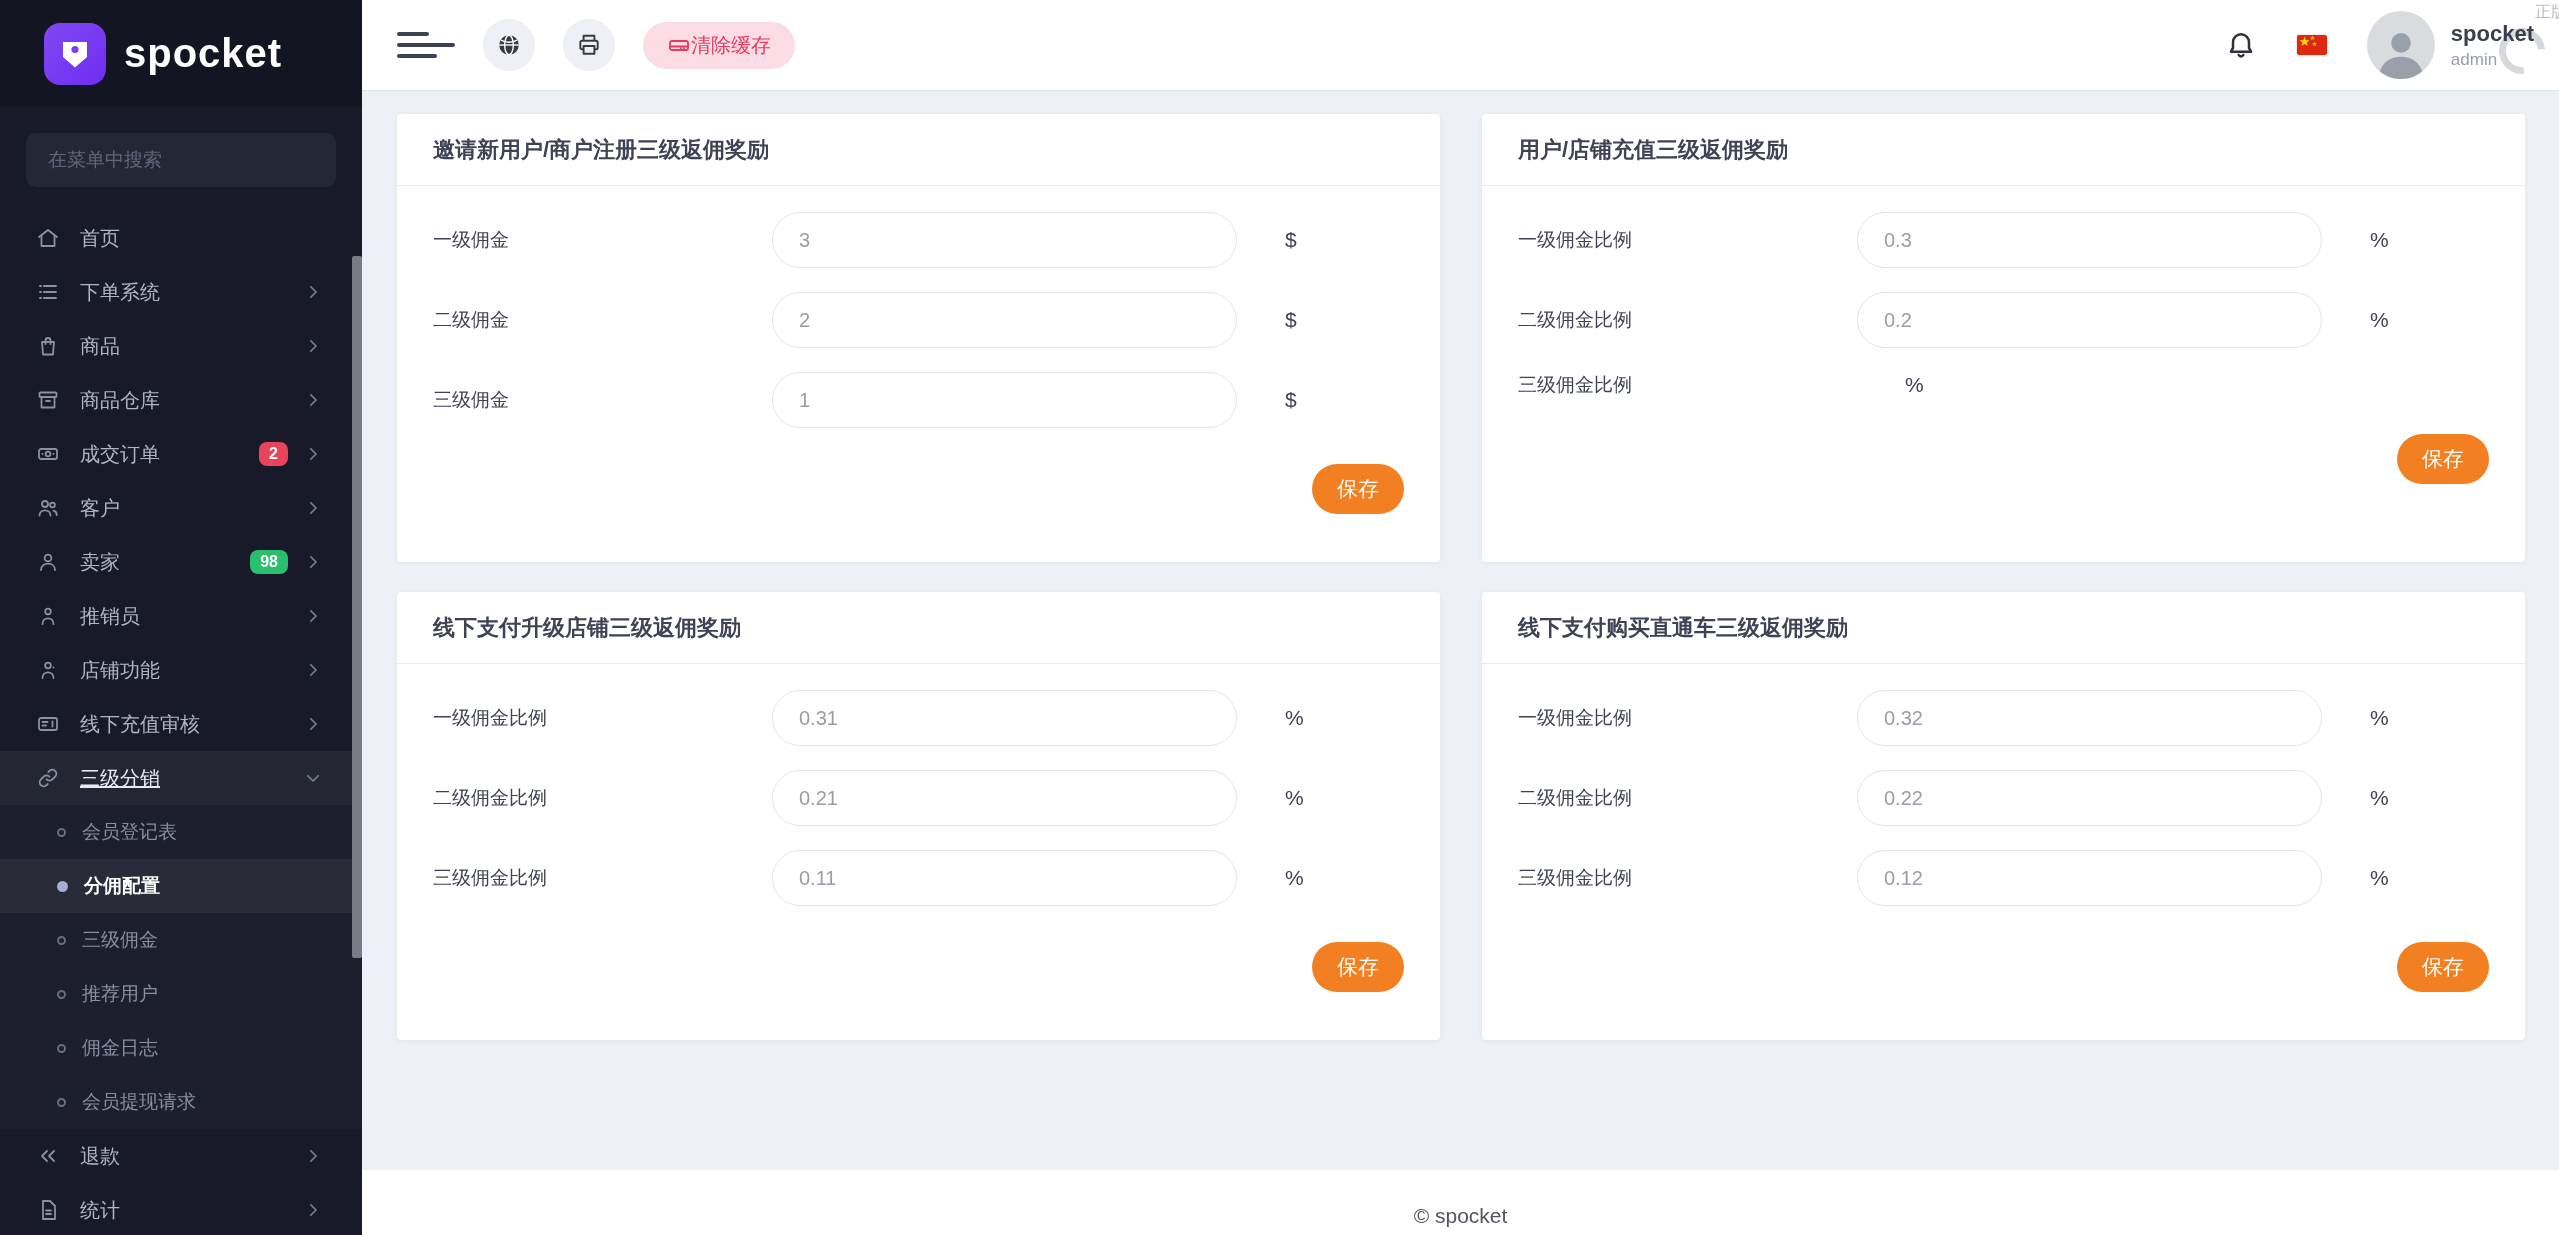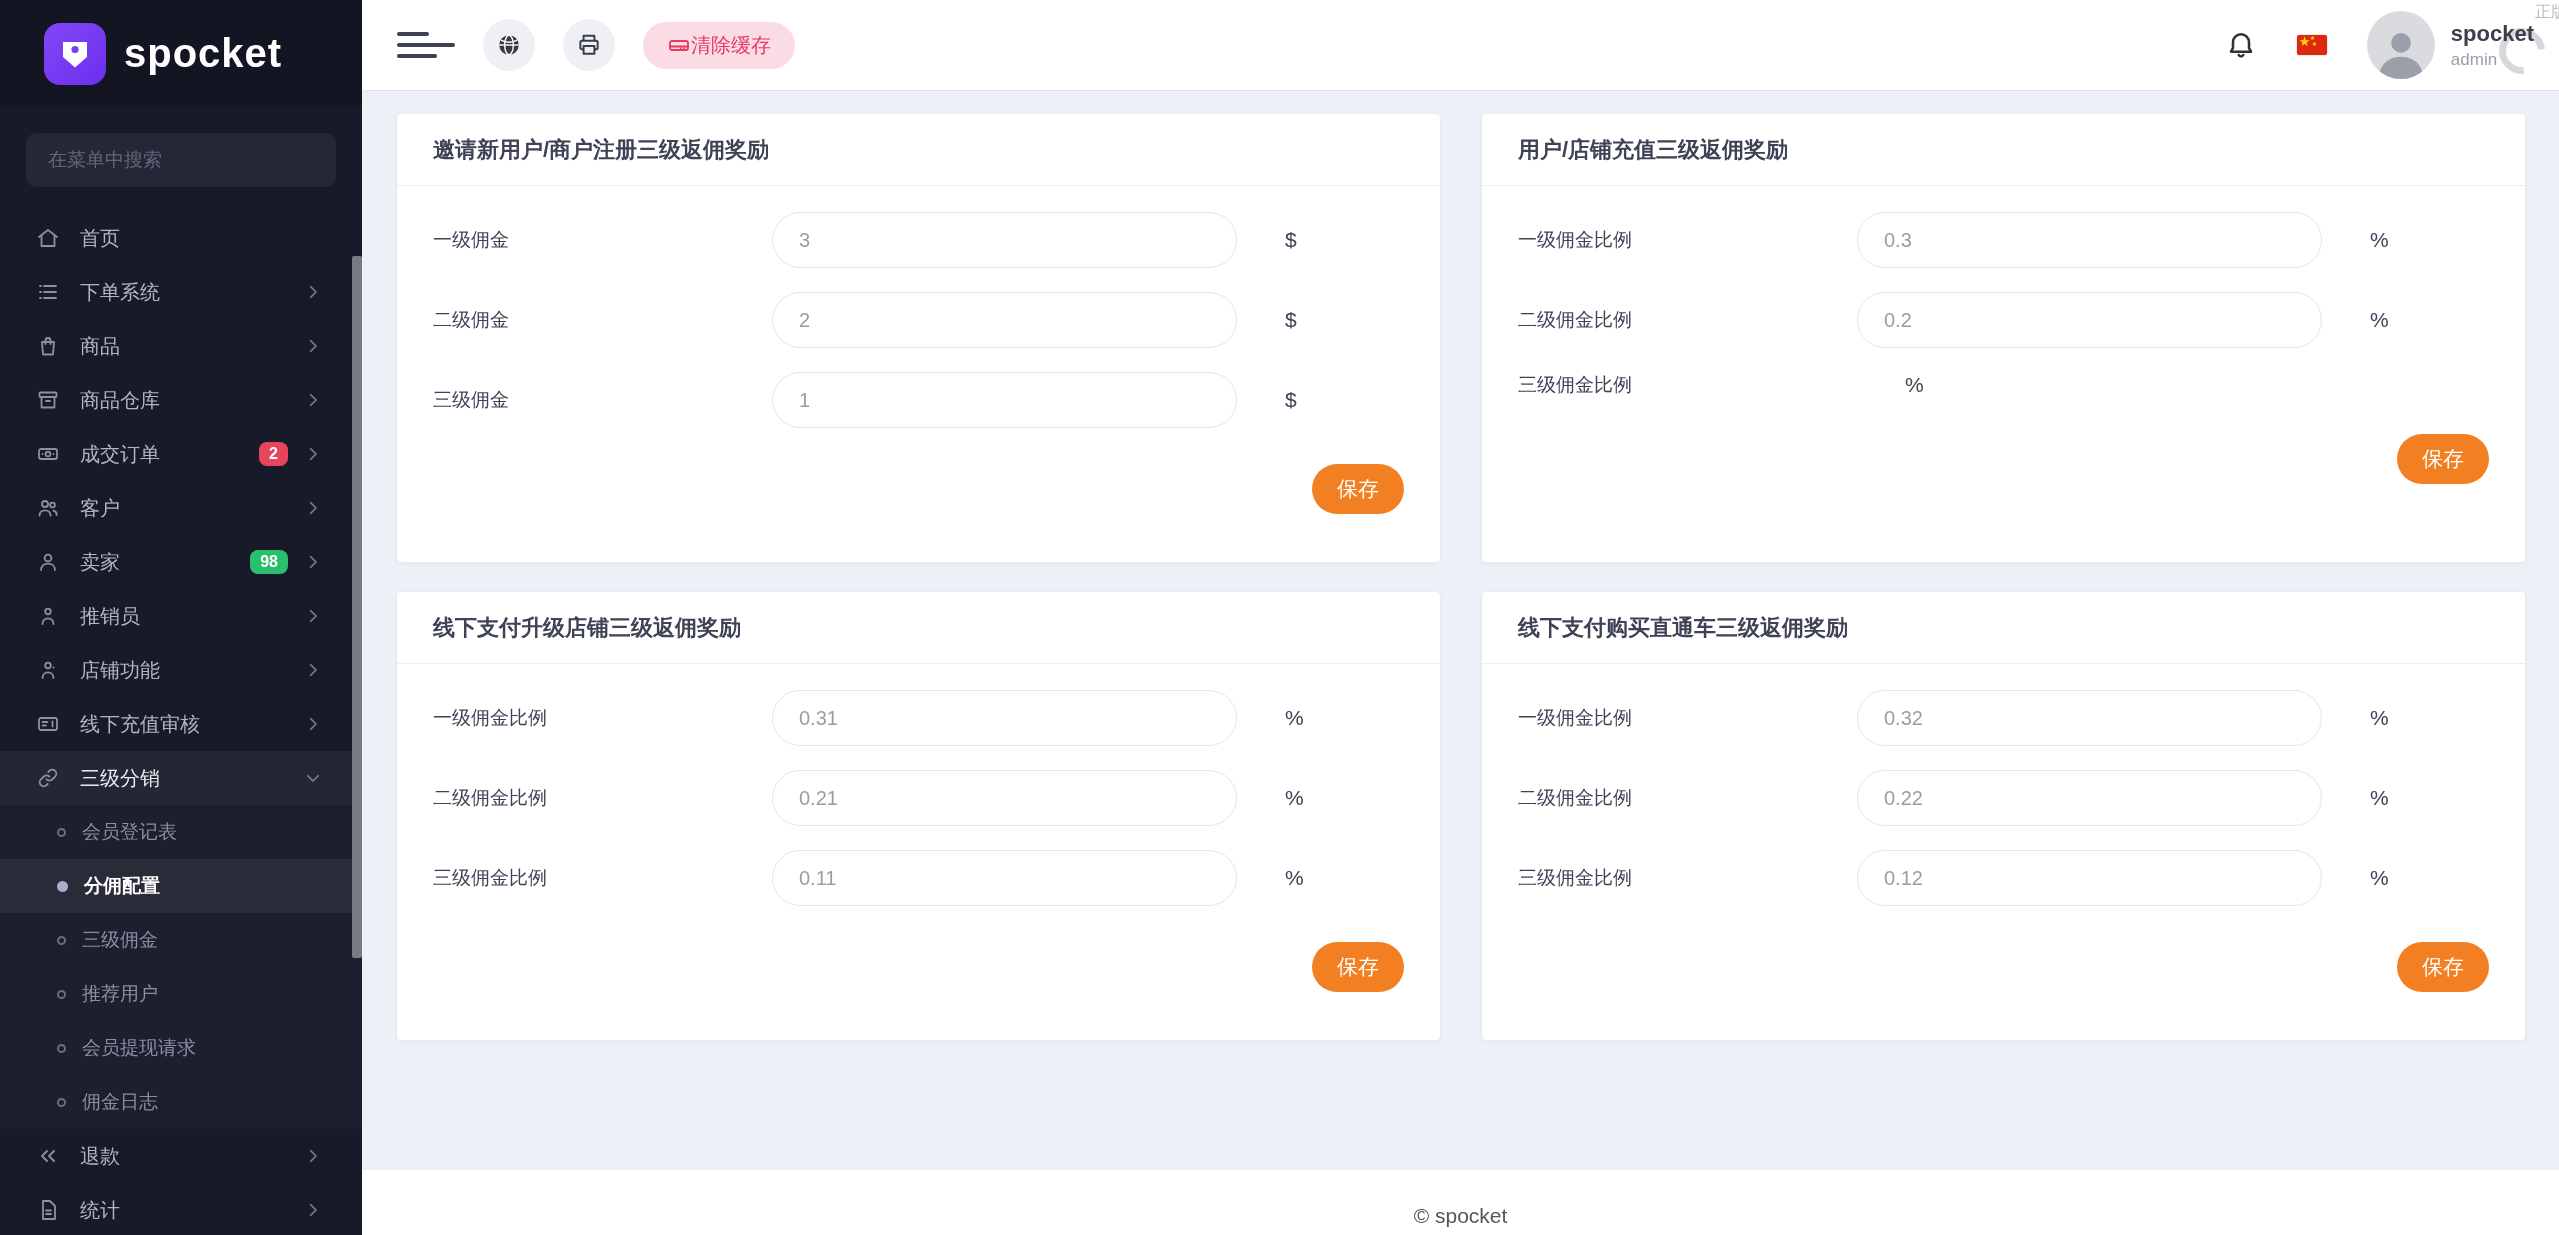--- a/index.html
+++ b/index.html
@@ -22,21 +22,21 @@
   .nav-item .nav-icon { width:24px; height:24px; margin-right:20px; color:#8d90a3; display:flex; align-items:center; justify-content:center; flex-shrink:0; }
   .nav-icon svg { width:24px; height:24px; }
   .nav-item .chev { margin-left:auto; color:#7d8095; display:flex; }
   .chev svg { width:18px; height:18px; }
   .badge { margin-left:auto; margin-right:16px; color:#fff; font-size:16px; font-weight:bold; padding:4px 10px; border-radius:8px; line-height:1; }
   .badge + .chev { margin-left:0; }
   .badge.red { background:#e8445c; }
   .badge.green { background:#2abf6c; }
 
   .nav-group { background:rgba(255,255,255,0.022); }
-  .nav-group .parent { background:rgba(255,255,255,0.03); color:#e8e9f1; }
+  .nav-group .parent { background:rgba(255,255,255,0.03); color:#e8e9f1;text-decoration:underline; }
   .sub-item { height:54px; display:flex; align-items:center; padding-left:57px; cursor:pointer; color:#8a8ea2; font-size:19px; }
   .sub-item .bullet { width:9px; height:9px; border-radius:50%; border:2px solid #696d84; margin-right:16px; flex-shrink:0; }
   .sub-item.active { background:rgba(255,255,255,0.055); color:#ffffff; font-weight:bold; }
   .sub-item.active .bullet { background:#a9adcf; border-color:#a9adcf; width:11px; height:11px; }
 
   .side-scrollbar { position:absolute; top:256px; right:0; width:10px; height:702px; background:#787b84; border-radius:2px; }
 
   
   .main { flex:1; display:flex; flex-direction:column; position:relative; min-width:0; }
   .topbar { height:90px; background:#ffffff; flex-shrink:0; display:flex; align-items:center; position:relative; box-shadow:0 1px 0 rgba(0,0,0,0.05); }
@@ -273,25 +273,25 @@
       <div class="sub-item">
         <span class="bullet"></span>
         <span>三级佣金</span>
       </div>
       <div class="sub-item">
         <span class="bullet"></span>
         <span>推荐用户</span>
       </div>
       <div class="sub-item">
         <span class="bullet"></span>
-        <span>会员提现请求</span>
+        <span>佣金日志</span>
       </div>
       <div class="sub-item">
         <span class="bullet"></span>
-        <span>佣金日志</span>
+        <span>会员提现请求</span>
       </div>
     </li>
 
     <li class="nav-item">
       <span class="nav-icon">
           <svg viewBox="0 0 24 24" fill="none" stroke="currentColor" stroke-width="1.8" stroke-linecap="round" stroke-linejoin="round">
             <path d="M11 7 L6 12 L11 17"></path>
             <path d="M18 7 L13 12 L18 17"></path>
           </svg>
         </span>

